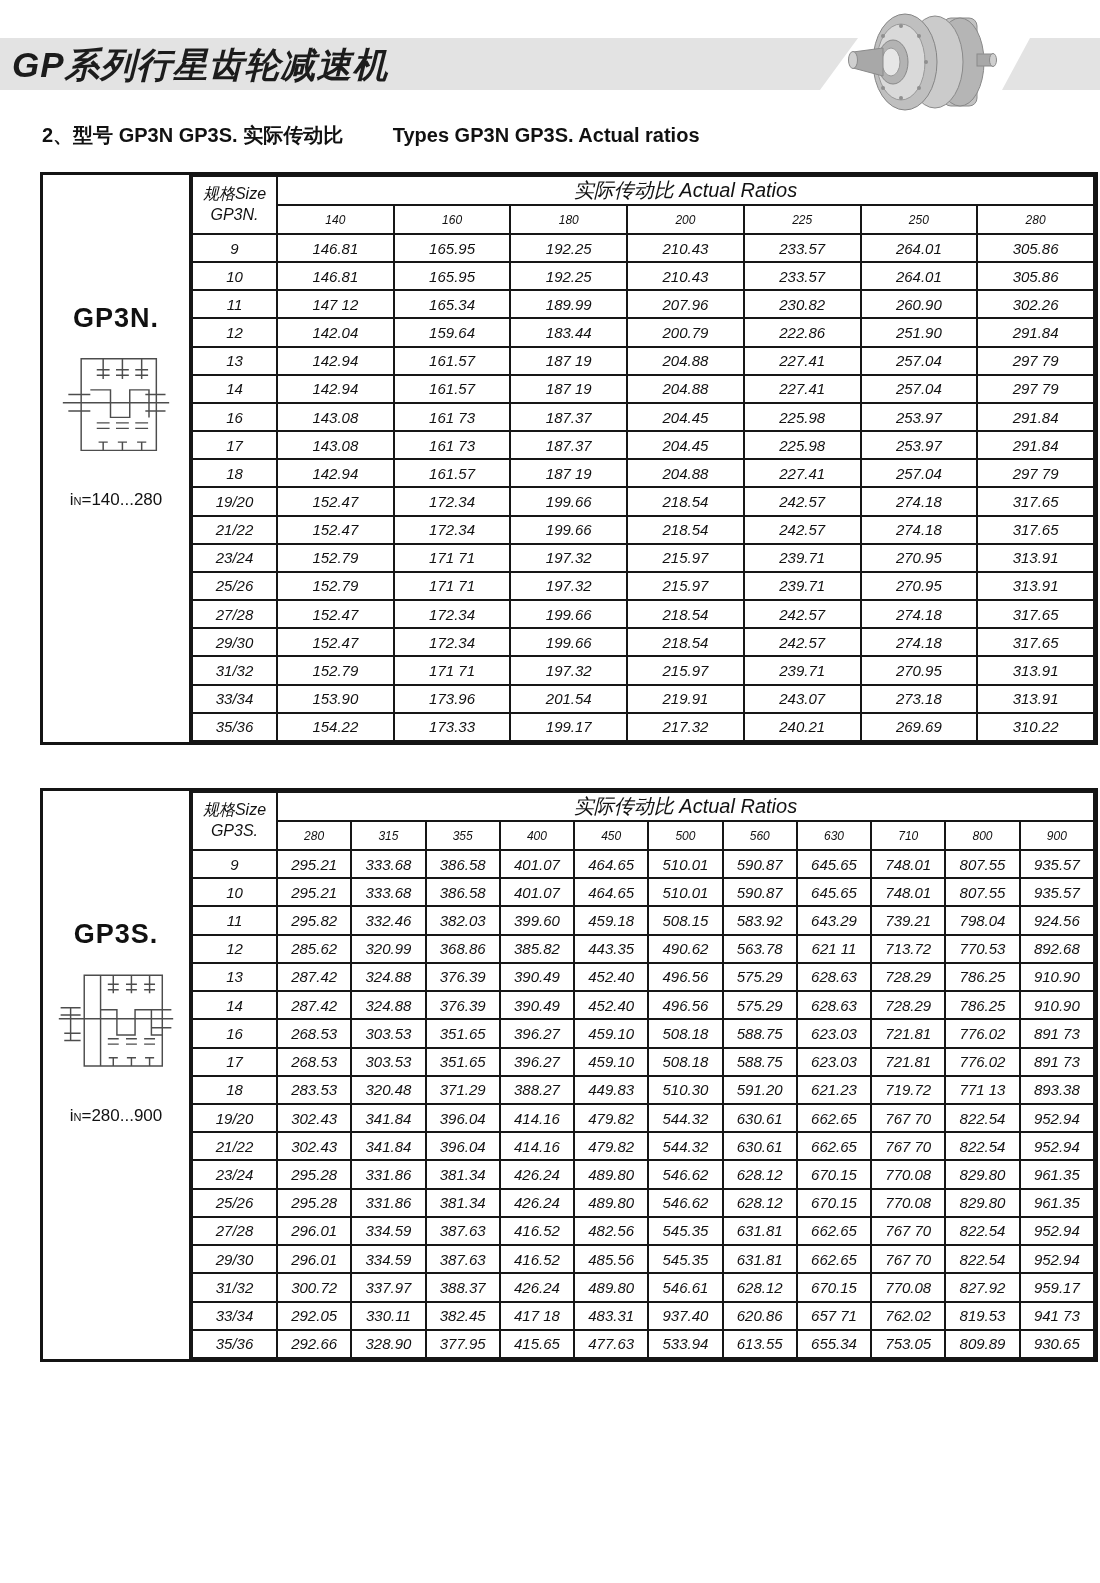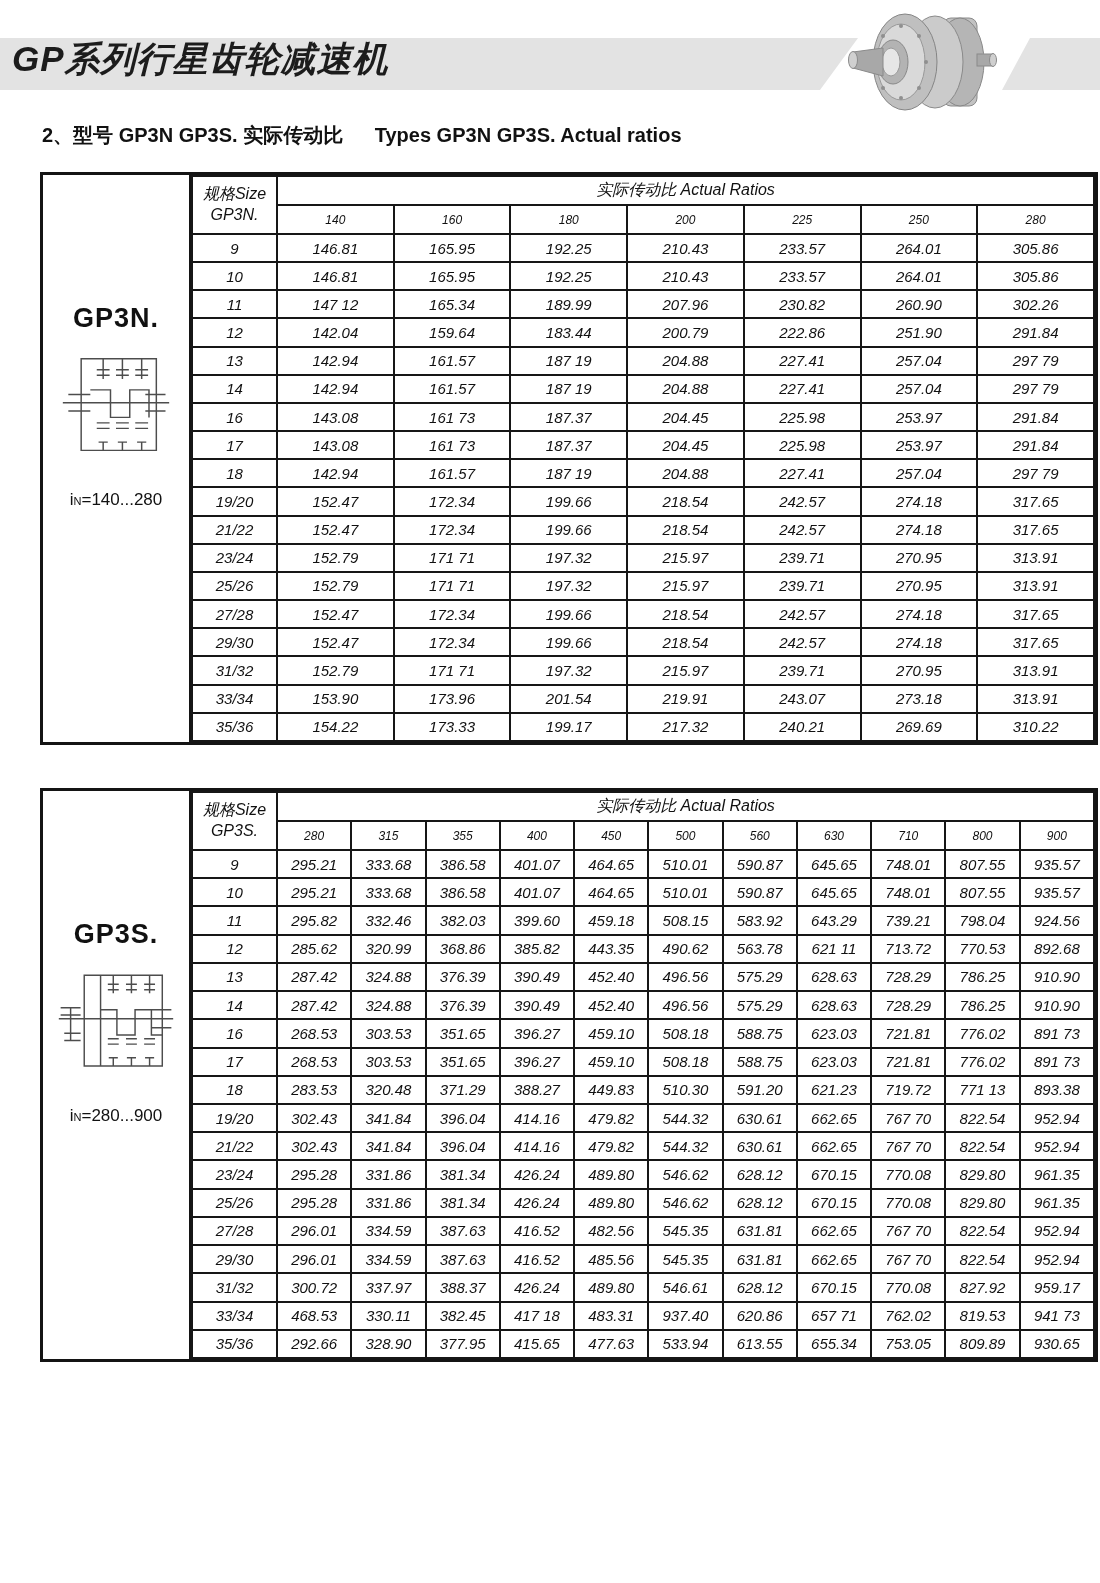--- a/index.html
+++ b/index.html
@@ -4,48 +4,48 @@
 <style>
   html,body{margin:0;padding:0;background:#fff;}
   .page{position:relative;width:1100px;height:1583px;background:#fff;overflow:hidden;
         font-family:"Liberation Sans","DejaVu Sans",sans-serif;color:#111;}
 
   
   .band{position:absolute;left:0;top:38px;width:858px;height:52px;background:#e3e3e3;
         clip-path:polygon(0 0,100% 0,calc(100% - 38px) 100%,0 100%);}
   .band-right{position:absolute;left:1002px;top:38px;width:98px;height:52px;background:#e3e3e3;
         clip-path:polygon(28px 0,100% 0,100% 100%,0 100%);}
-  .banner-title{position:absolute;left:12px;top:36px;font-size:35px;font-weight:bold;
+  .banner-title{position:absolute;left:12px;top:42px;font-size:35px;font-weight:bold;
         font-style:italic;letter-spacing:1px;color:#1c1c1c;white-space:nowrap;}
   .gear-art{position:absolute;left:843px;top:2px;}
 
   
   .section-heading{position:absolute;left:42px;top:122px;font-size:20px;font-weight:600;white-space:nowrap;}
-  .section-heading .en{margin-left:26px;}
+  .section-heading .en{margin-left:44px;}
 
   
   .ratio-section{position:absolute;left:40px;width:1058px;border:3px solid #141414;
         box-sizing:border-box;display:flex;background:#fff;}
   #gp3n-section{top:172px;height:573px;}
   #gp3s-section{top:788px;height:574px;}
 
   .model-cell{flex:0 0 148px;width:148px;border-right:2px solid #141414;box-sizing:border-box;
         display:flex;flex-direction:column;align-items:center;}
   .model-name{font-size:27px;font-weight:bold;margin-top:128px;letter-spacing:1px;}
   .model-cell svg{margin-top:12px;}
   .ratio-range{font-size:17px;margin-top:26px;white-space:nowrap;}
   .ratio-range .sub{font-size:11px;}
 
   .table-wrap{flex:1;min-width:0;font-style:italic;}
   table.ratio-table{border-collapse:collapse;width:100%;height:100%;table-layout:fixed;}
   .ratio-table th,.ratio-table td{border:2px solid #161616;text-align:center;vertical-align:middle;
         padding:0;font-weight:normal;overflow:hidden;white-space:nowrap;}
   .ratio-table thead tr{height:29px;}
   .size-head{font-size:16px;line-height:1.3;}
-  .ratios-head{font-size:16px;}
+  .ratios-head{font-size:20px;}
   .col-head{font-size:12px;}
   .size-cell,.val-cell{font-size:15px;}
 </style>
 </head>
 <body>
 
 <div class="page">
 
   <div class="band" style="background: rgb(227, 227, 227);"></div>
   <div class="band-right" style="background: rgb(227, 227, 227);"></div>
@@ -593,21 +593,21 @@
               <td class="val-cell">489.80</td>
               <td class="val-cell">546.61</td>
               <td class="val-cell">628.12</td>
               <td class="val-cell">670.15</td>
               <td class="val-cell">770.08</td>
               <td class="val-cell">827.92</td>
               <td class="val-cell">959.17</td>
             </tr>
             <tr>
               <td class="size-cell">33/34</td>
-              <td class="val-cell">468.53</td>
+              <td class="val-cell">292.05</td>
               <td class="val-cell">330.11</td>
               <td class="val-cell">382.45</td>
               <td class="val-cell">417 18</td>
               <td class="val-cell">483.31</td>
               <td class="val-cell">937.40</td>
               <td class="val-cell">620.86</td>
               <td class="val-cell">657 71</td>
               <td class="val-cell">762.02</td>
               <td class="val-cell">819.53</td>
               <td class="val-cell">941 73</td>

